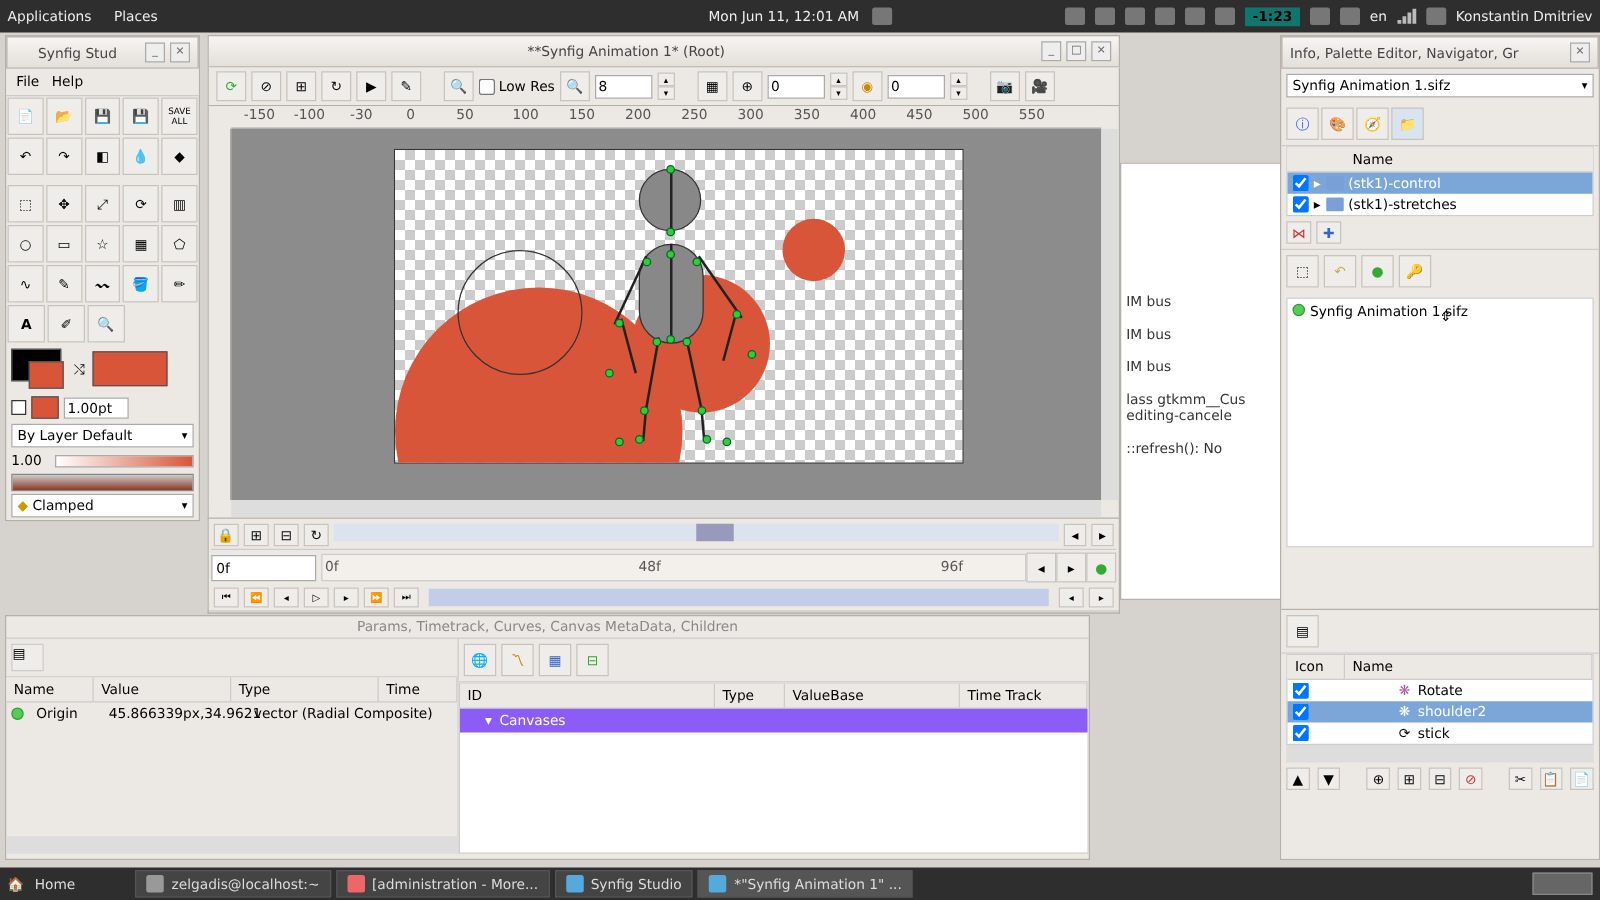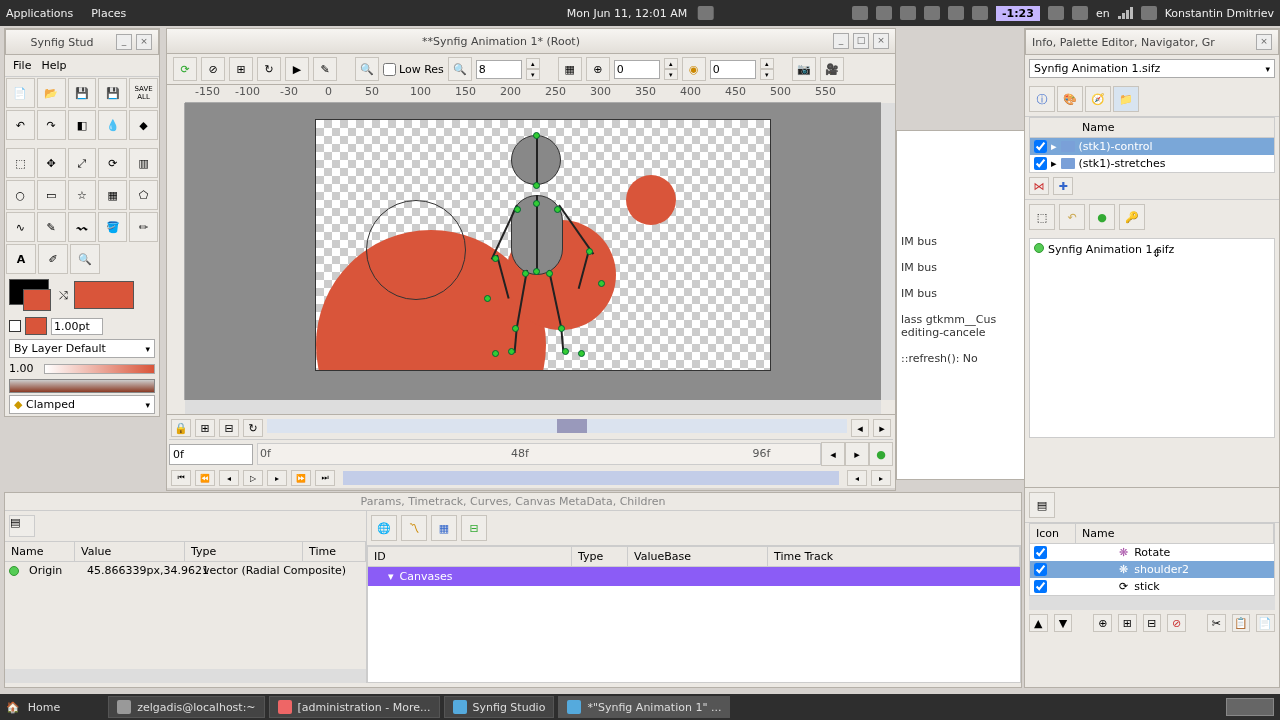--- a/index.html
+++ b/index.html
@@ -4,21 +4,21 @@
 <style>
 * { margin: 0; padding: 0; box-sizing: border-box; font-family: "DejaVu Sans", sans-serif; font-size: 11px; }
 body { width: 1280px; height: 720px; background: #d6d2ce; overflow: hidden; position: relative; }
 
 
 .gnome-panel { position: absolute; top: 0; left: 0; right: 0; height: 26px; background: #2e2e2e; color: #eee; display: flex; align-items: center; padding: 0 6px; }
 .gnome-panel .menu { margin-right: 18px; cursor: default; }
 .gnome-panel .center { position: absolute; left: 50%; transform: translateX(-50%); display: flex; align-items: center; gap: 10px; }
 .gnome-panel .right { margin-left: auto; display: flex; align-items: center; gap: 8px; }
 .gnome-panel .tray-icon { width: 16px; height: 14px; background: #777; border-radius: 2px; }
-.gnome-panel .battery { background: #c4b5fd; color: #000; padding: 1px 6px; font-weight: bold; }
+.gnome-panel .battery { background: #0f766e; color: #000; padding: 1px 6px; font-weight: bold; }
 .signal-icon { display:inline-flex; align-items:flex-end; gap:1px; height:12px;}
 .signal-icon span{width:3px;background:#bbb;}
 
 
 .win-title { height: 26px; background: linear-gradient(#f7f5f2,#e3dfd9); display: flex; align-items: center; padding: 0 6px; border: 1px solid #b5b0a8; }
 .win-title .title-text { flex: 1; text-align: center; color: #444; }
 .win-title .wbtn { width: 16px; height: 16px; margin-left: 4px; border: 1px solid #aaa; background: #eee; text-align:center; line-height:12px; font-size:9px; color:#666;}
 
 
 .toolbox { position: absolute; top: 28px; left: 4px; width: 156px; background: #ece9e4; border: 1px solid #b5b0a8; }
@@ -87,21 +87,21 @@
 .rd-bottom .tabbar{padding:4px; border-bottom:1px solid #ccc;}
 .rd-table{margin:0 4px; background:#fff; border:1px solid #ccc;}
 .rd-table .header{display:flex; background:#ece9e4; border-bottom:1px solid #ccc;}
 .rd-table .header div{padding:3px 6px; border-right:1px solid #ccc;}
 .rd-table .row{display:flex; align-items:center; padding:2px 4px; gap:6px;}
 .rd-table .row.sel{background:#7aa7d8; color:#fff;}
 .rd-tool-row{display:flex; gap:6px; padding:4px;}
 .rd-tool-row .t{width:20px;height:18px; border:1px solid #c8c4bd; background:#efede9;display:flex;align-items:center;justify-content:center;}
 
 
-.bottom-dock{position:absolute; left:4px; top:492px; width:1018px; height:196px; background:#ece9e4; border:1px solid #b5b0a8;}
+.bottom-dock{position:absolute; left:4px; top:492px; width:868px; height:196px; background:#ece9e4; border:1px solid #b5b0a8;}
 .bd-tabs{color:#888; text-align:center; padding:2px; border-bottom:1px solid #ccc; font-size:11px;}
 .bd-body{display:flex; height:172px;}
 .bd-left{width:362px; border-right:1px solid #ccc; display:flex; flex-direction:column;}
 .bd-left .topbar{padding:4px; border-bottom:1px solid #ccc;}
 .bd-left .topbar .tb{width:26px;height:22px;border:1px solid #ccc;background:#efede9;display:inline-block;}
 .params-table .header{display:flex; background:#ece9e4; border-bottom:1px solid #ccc;}
 .params-table .header div{padding:3px 6px; border-right:1px solid #ccc; font-size:11px;}
 .params-table .row{display:flex; padding:2px 4px; gap:6px; font-size:10px; align-items:center;}
 .bd-left .hscroll{height:14px; background:#ddd; margin-top:auto;}
 .bd-right{flex:1; display:flex; flex-direction:column;}

